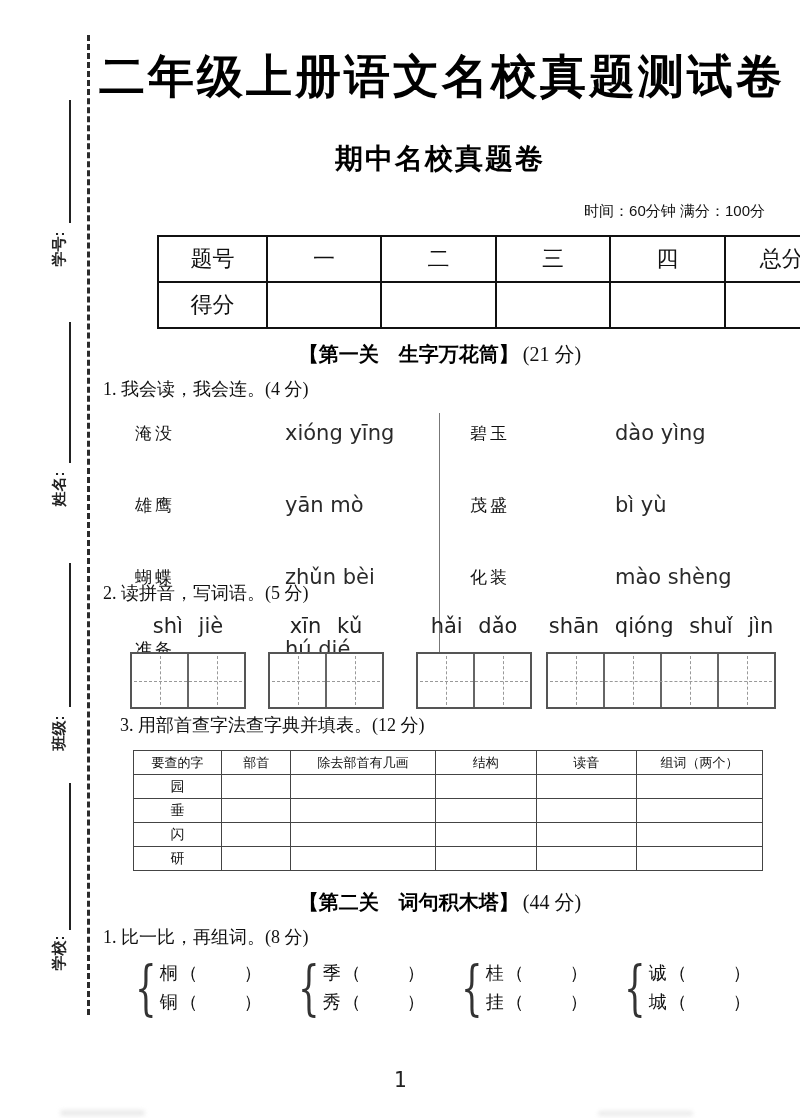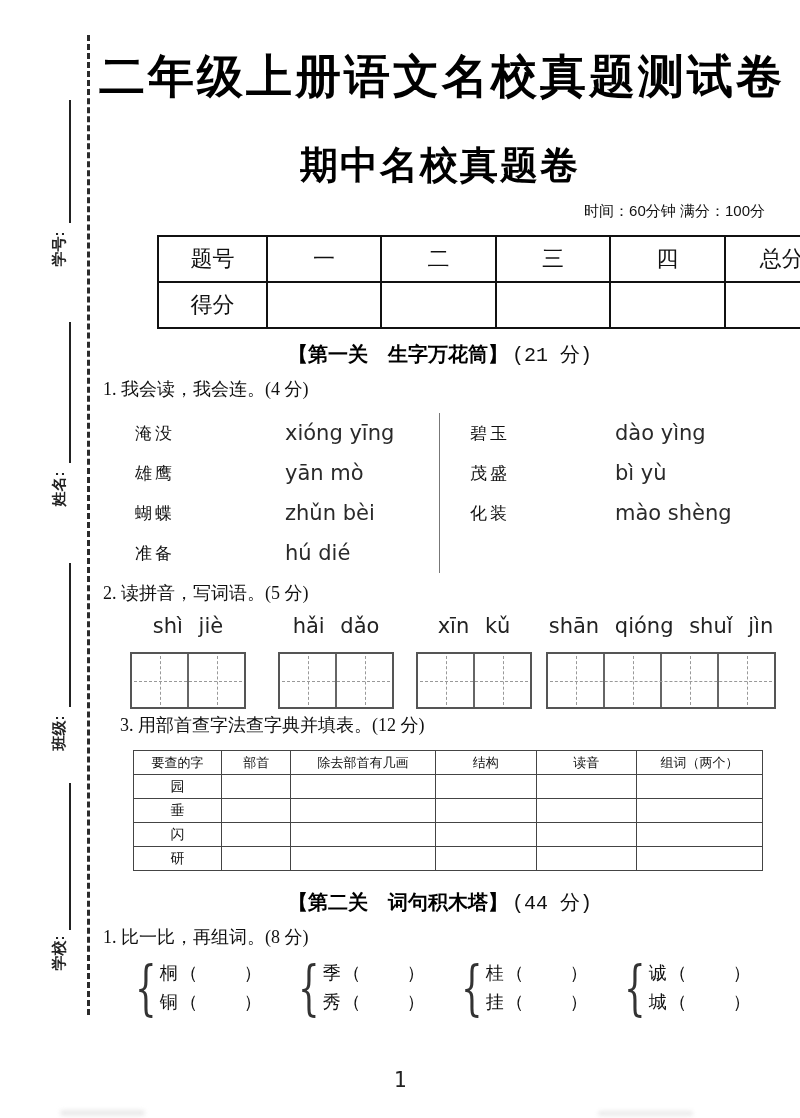--- a/index.html
+++ b/index.html
@@ -18,43 +18,43 @@
               text-align:center;font-family:"Liberation Sans",sans-serif;
               font-size:15px;font-weight:600;color:#222;transform:rotate(-90deg);}
   .seal-label.l1{top:240px;} .seal-label.l2{top:480px;}
   .seal-label.l3{top:724px;} .seal-label.l4{top:944px;}
 
   
   .title{position:absolute;left:96px;top:46px;width:692px;text-align:center;
          font-family:Liberation Sans, sans-serif;font-weight:900;font-size:46px;
          letter-spacing:3px;color:#000;white-space:nowrap;}
   .subtitle{position:absolute;left:100px;top:140px;width:680px;text-align:center;
-            font-family:"Liberation Sans",sans-serif;font-weight:700;font-size:38px;
+            font-family:"Liberation Sans",sans-serif;font-weight:700;font-size:28px;
             letter-spacing:2px;color:#000;}
   .info{position:absolute;left:100px;top:202px;width:665px;text-align:right;
         font-family:"Liberation Sans",sans-serif;font-size:15px;color:#111;}
 
   
   .score-table{position:absolute;left:157px;top:235px;width:683px;border-collapse:collapse;
                table-layout:fixed;}
   .score-table td{border:2px solid #111;height:42px;text-align:center;
                   font-size:22px;font-family:"Liberation Serif",serif;}
   .score-table td:first-child{width:15.4%;}
 
   
   .sec-head{position:absolute;left:100px;width:680px;text-align:center;font-size:20px;}
   .sec-head .hb{font-family:"Liberation Sans",sans-serif;font-weight:800;color:#000;}
-  .sec-head .hs{font-family:Liberation Mono, monospace;font-weight:400;margin-left:4px;}
+  .sec-head .hs{font-family:Liberation Serif, serif;font-weight:400;margin-left:4px;}
   .sec1{top:341px;} .sec2{top:889px;}
   .q-line{position:absolute;left:103px;width:660px;font-size:18px;color:#111;}
   .q1t{top:377px;} .q2t{top:581px;} .q3t{top:713px;margin-left:17px;} .q1bt{top:925px;}
 
   
   .match{position:absolute;left:135px;top:413px;width:630px;display:flex;}
-  .match-col{display:flex;flex-direction:column;}
+  .match-col{display:flex;flex-direction:column;gap:32px;}
   .match-col.left{width:304px;}
   .match-col.right{border-left:1.5px solid #777;padding-left:30px;flex:1;}
   .match-row{height:40px;display:flex;align-items:center;}
   .match .word{display:inline-block;font-size:17px;letter-spacing:3px;color:#111;}
   .match-col.left .word{width:150px;}
   .match-col.right .word{width:145px;}
   .match .py{font-family:"DejaVu Sans",sans-serif;font-size:21px;color:#2a2a2a;}
 
   
   .py-area{position:absolute;left:130px;top:614px;display:flex;align-items:flex-end;}
@@ -181,29 +181,29 @@
   <div class="q-line q2t">2. 读拼音，写词语。(5 分)</div>
 
   <div class="py-area">
     <div class="py-group g1">
       <div class="py-label">shì jiè</div>
       <div class="py-boxes">
         <div class="py-cell"></div>
         <div class="py-cell"></div>
       </div>
     </div>
+    <div class="py-group g3">
+      <div class="py-label">xīn kǔ</div>
+      <div class="py-boxes">
+        <div class="py-cell"></div>
+        <div class="py-cell"></div>
+      </div>
+    </div>
     <div class="py-group g2">
       <div class="py-label">hǎi dǎo</div>
-      <div class="py-boxes">
-        <div class="py-cell"></div>
-        <div class="py-cell"></div>
-      </div>
-    </div>
-    <div class="py-group g3">
-      <div class="py-label">xīn kǔ</div>
       <div class="py-boxes">
         <div class="py-cell"></div>
         <div class="py-cell"></div>
       </div>
     </div>
     <div class="py-group g4">
       <div class="py-label">shān qióng shuǐ jìn</div>
       <div class="py-boxes">
         <div class="py-cell"></div>
         <div class="py-cell"></div>

